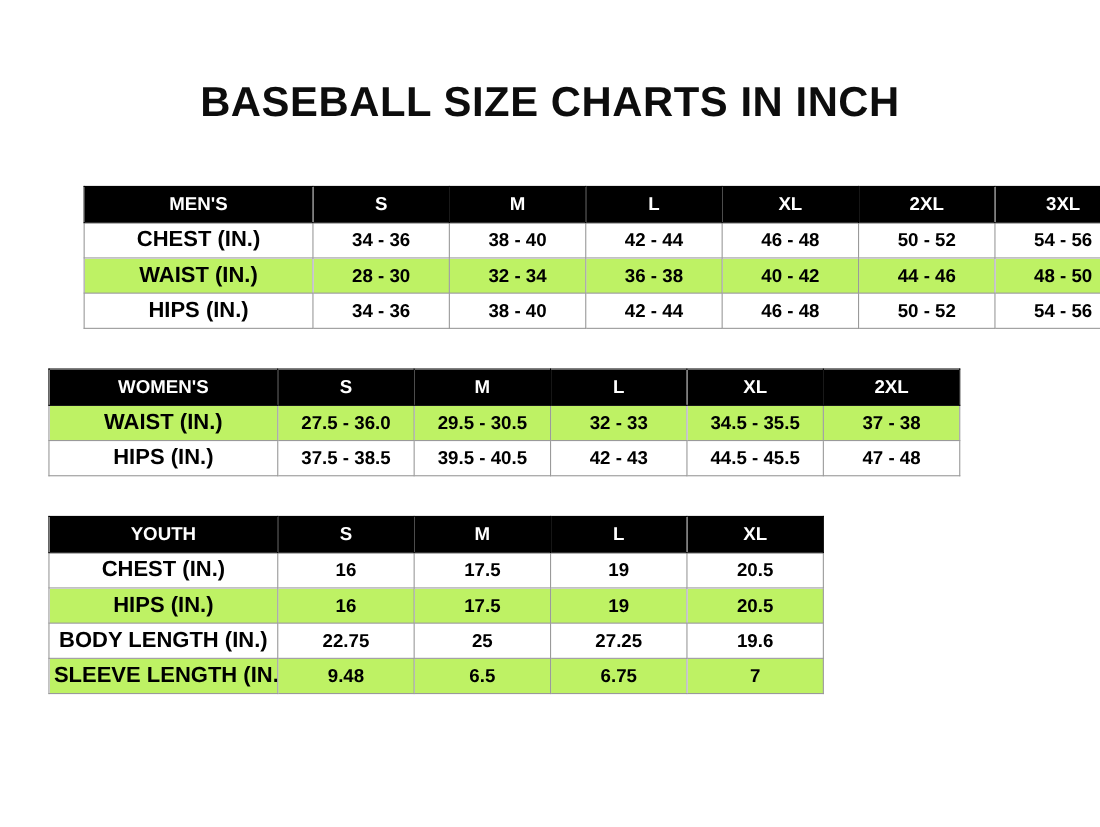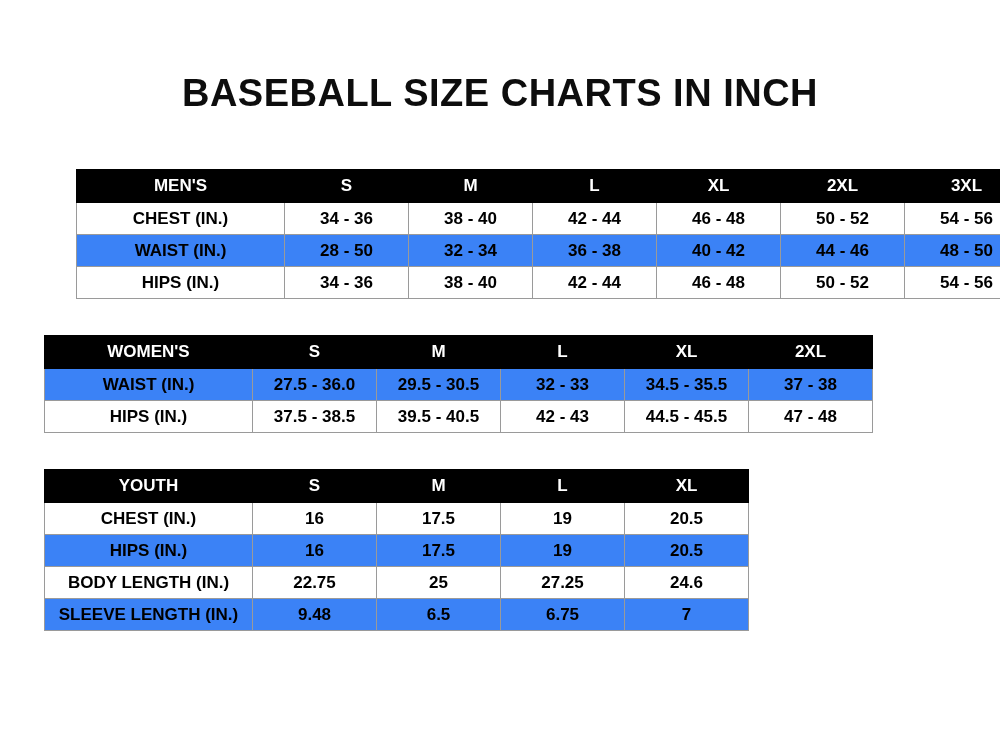--- a/index.html
+++ b/index.html
@@ -55,25 +55,25 @@
     background: #000000;
     color: #ffffff;
     border: 1px solid #000000;
     height: 32px;
     font-size: 17px;
   }
   table.size-table thead th.rowhead {
     text-align: center;
   }
   table.size-table tbody tr.alt td {
-    background: #3b82f6;
+    background: #bef264;
   }
   table.size-table td.rowlabel {
     text-align: center;
-    font-size: 17px;
+    font-size: 20px;
   }
   
   #table-mens { width: 912px; margin-left: 32px; }
   #table-mens col.c0 { width: 208px; }
   #table-mens col.cx { width: 124px; }
 
   #table-womens { width: 791px; }
   #table-womens col.c0 { width: 208px; }
   #table-womens col.cx { width: 124px; }
 
@@ -116,21 +116,21 @@
           <td class="rowlabel">CHEST (IN.)</td>
           <td>34 - 36</td>
           <td>38 - 40</td>
           <td>42 - 44</td>
           <td>46 - 48</td>
           <td>50 - 52</td>
           <td>54 - 56</td>
         </tr>
         <tr class="alt">
           <td class="rowlabel">WAIST (IN.)</td>
-          <td>28 - 50</td>
+          <td>28 - 30</td>
           <td>32 - 34</td>
           <td>36 - 38</td>
           <td>40 - 42</td>
           <td>44 - 46</td>
           <td>48 - 50</td>
         </tr>
         <tr>
           <td class="rowlabel">HIPS (IN.)</td>
           <td>34 - 36</td>
           <td>38 - 40</td>
@@ -211,21 +211,21 @@
           <td>16</td>
           <td>17.5</td>
           <td>19</td>
           <td>20.5</td>
         </tr>
         <tr>
           <td class="rowlabel">BODY LENGTH (IN.)</td>
           <td>22.75</td>
           <td>25</td>
           <td>27.25</td>
-          <td>24.6</td>
+          <td>19.6</td>
         </tr>
         <tr class="alt">
           <td class="rowlabel">SLEEVE LENGTH (IN.)</td>
           <td>9.48</td>
           <td>6.5</td>
           <td>6.75</td>
           <td>7</td>
         </tr>
       </tbody>
     </table>

